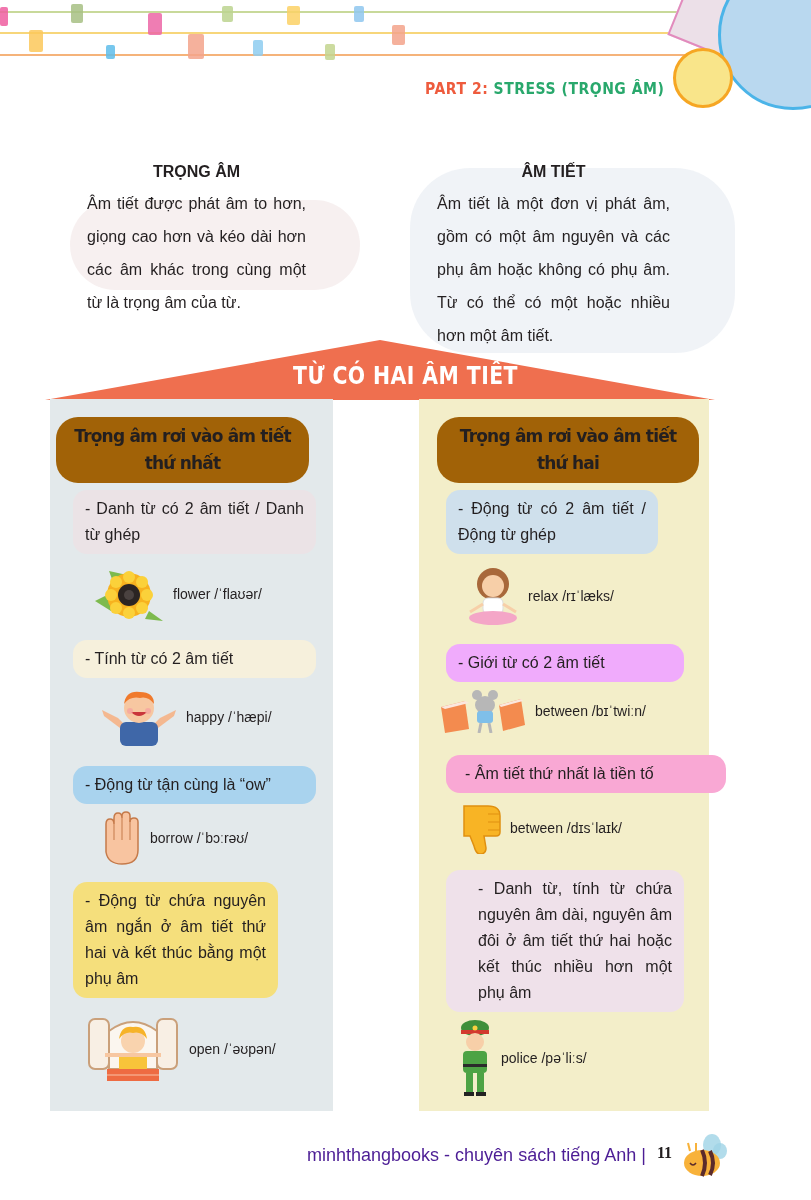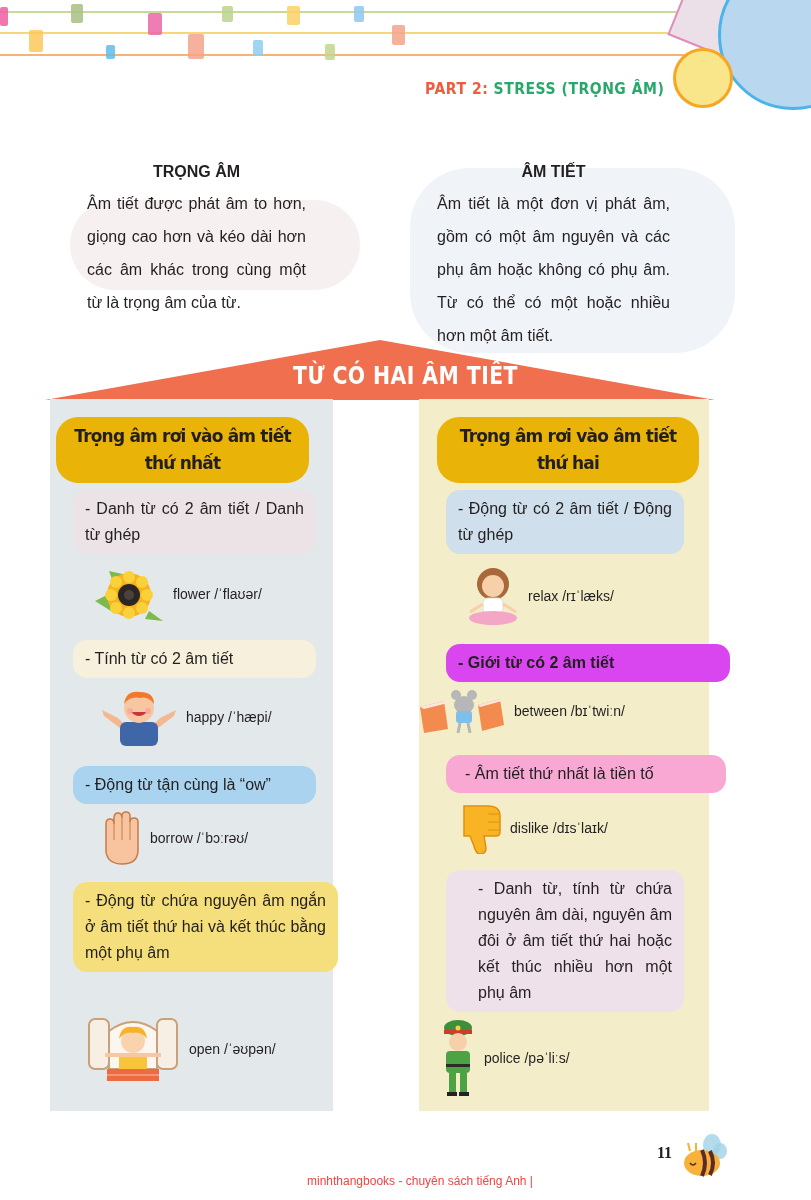--- a/index.html
+++ b/index.html
@@ -29,31 +29,31 @@
   
   .roof { position: absolute; left: 45px; top: 340px; width: 670px; height: 60px; }
   .roof-title { position: absolute; left: 0; top: 362px; width: 811px; text-align: center;
       color: #ffffff; font-weight: bold; font-size: 24px; letter-spacing: 0.5px;
       font-family: "DejaVu Sans", sans-serif; transform: scaleX(0.85); }
 
   
   .col { position: absolute; top: 399px; height: 712px; }
   .col-left { left: 50px; width: 283px; background: #e3e9eb; }
   .col-right { left: 419px; width: 290px; background: #f3eec9; }
-  .col-head { position: absolute; background: #eab308; border-radius: 22px; text-align: center;
+  .col-head { position: absolute; background: #a16207; border-radius: 22px; text-align: center;
       font-family: "DejaVu Sans", sans-serif; font-weight: bold; font-size: 17px; line-height: 27px;
       padding: 6px 8px; letter-spacing: -0.8px; }
   .rule { position: absolute; border-radius: 14px; font-size: 16px; line-height: 26px;
       padding: 6px 12px; text-align: justify; }
   .example { position: absolute; display: flex; align-items: center; }
   .example-text { font-size: 14px; color: #231f20; margin-left: 8px; }
   .illus { display: inline-block; position: relative; }
 
   
-  .footer { position: absolute; left: 307px; top: 1145px; font-size: 12px; color: #ef4444; margin-top: 29px; }
+  .footer { position: absolute; left: 307px; top: 1145px; font-size: 18px; color: #4c1d95; }
   .page-num { position: absolute; left: 657px; top: 1144px; font-family: "Liberation Serif", serif;
       font-weight: bold; font-size: 16px; color: #231f20; }
   .bee { position: absolute; left: 680px; top: 1133px; }
 </style>
 </head>
 <body>
 
 <div>
   <div class="deco-line" style="top:11px;width:680px;background:#c8d99a;"></div>
   <div class="deco-line" style="top:32px;width:680px;background:#f7d67a;"></div>
@@ -148,55 +148,55 @@
 <div class="example" style="left:100px;top:810px;">
   <svg class="illus" width="42" height="56" viewBox="0 0 42 56">
     <path d="M6,30 L6,14 Q6,9 10,9 Q14,9 14,14 L14,8 Q14,3 18,3 Q22,3 22,8 L22,6 Q22,2 26,2 Q30,2 30,6 L30,12 Q30,8 34,8 Q38,8 38,12 L38,40 Q38,54 22,54 Q8,54 6,42 Z" fill="#f8c4a0" stroke="#c57a4a" stroke-width="1.5"></path>
     <line x1="14" y1="14" x2="14" y2="30" stroke="#c57a4a" stroke-width="1"></line>
     <line x1="22" y1="8" x2="22" y2="30" stroke="#c57a4a" stroke-width="1"></line>
     <line x1="30" y1="10" x2="30" y2="30" stroke="#c57a4a" stroke-width="1"></line>
   </svg>
   <span class="example-text">borrow /ˈbɔːrəʊ/</span>
 </div>
 
-<div class="rule" style="left:73px;top:882px;width:265px;background:#f5df7c;">- Động từ chứa nguyên âm ngắn ở âm tiết thứ hai và kết thúc bằng một phụ âm</div>
+<div class="rule" style="left:73px;top:882px;width:205px;background:#f5df7c;">- Động từ chứa nguyên âm ngắn ở âm tiết thứ hai và kết thúc bằng một phụ âm</div>
 <div class="example" style="left:85px;top:1017px;">
   <svg class="illus" width="96" height="64" viewBox="0 0 96 64">
     <rect x="4" y="2" width="20" height="50" rx="6" fill="#f8efe4" stroke="#caa07a" stroke-width="2"></rect>
     <rect x="72" y="2" width="20" height="50" rx="6" fill="#f8efe4" stroke="#caa07a" stroke-width="2"></rect>
     <path d="M24,52 L24,14 Q48,-4 72,14 L72,52 Z" fill="#fbf6ef" stroke="#caa07a" stroke-width="2"></path>
     <rect x="34" y="36" width="28" height="18" fill="#f8c43a"></rect>
     <line x1="20" y1="38" x2="76" y2="38" stroke="#f7c7a1" stroke-width="4"></line>
     <circle cx="48" cy="24" r="12" fill="#f9d3ae"></circle>
     <path d="M34,22 Q36,8 48,10 Q60,8 62,22 Q56,14 48,16 Q40,14 34,22 Z" fill="#f6b329"></path>
     <rect x="22" y="52" width="52" height="12" fill="#ee6b42"></rect>
     <line x1="22" y1="58" x2="74" y2="58" stroke="#f9c3a6" stroke-width="1"></line>
   </svg>
   <span class="example-text">open /ˈəʊpən/</span>
 </div>
 
 <div class="col col-right"></div>
 
 <div class="col-head" style="left:437px;top:417px;width:262px;">Trọng âm rơi vào âm tiết thứ hai</div>
 
-<div class="rule" style="left:446px;top:490px;width:238px;background:#cfe0ec;">- Động từ có 2 âm tiết / Động từ ghép</div>
+<div class="rule" style="left:446px;top:490px;width:212px;background:#cfe0ec;">- Động từ có 2 âm tiết / Động từ ghép</div>
 <div class="example" style="left:466px;top:566px;">
   <svg class="illus" width="54" height="60" viewBox="0 0 54 60">
     <ellipse cx="27" cy="18" rx="16" ry="16" fill="#a8683a"></ellipse>
     <circle cx="27" cy="20" r="11" fill="#f7cfa8"></circle>
     <rect x="17" y="32" width="20" height="16" rx="5" fill="#ffffff" stroke="#ddd" stroke-width="1"></rect>
     <ellipse cx="27" cy="52" rx="24" ry="7" fill="#f4a6c7"></ellipse>
     <line x1="4" y1="46" x2="17" y2="38" stroke="#f7cfa8" stroke-width="3"></line>
     <line x1="50" y1="46" x2="37" y2="38" stroke="#f7cfa8" stroke-width="3"></line>
   </svg>
   <span class="example-text">relax /rɪˈlæks/</span>
 </div>
 
-<div class="rule" style="left:446px;top:644px;width:284px;background:#d946ef;font-weight:bold;">- Giới từ có 2 âm tiết</div>
-<div class="example" style="left:420px;top:689px;">
+<div class="rule" style="left:446px;top:644px;width:238px;background:#f0abfc;">- Giới từ có 2 âm tiết</div>
+<div class="example" style="left:441px;top:689px;">
   <svg class="illus" width="86" height="44" viewBox="0 0 86 44">
     <polygon points="0,18 24,12 28,40 4,44" fill="#f38b4f"></polygon>
     <polygon points="0,18 24,12 28,14 4,20" fill="#fbe7de"></polygon>
     <polygon points="58,16 80,10 84,36 62,42" fill="#f38b4f"></polygon>
     <polygon points="58,16 80,10 82,12 60,18" fill="#fbe7de"></polygon>
     <ellipse cx="44" cy="16" rx="10" ry="9" fill="#b7b7b7"></ellipse>
     <circle cx="36" cy="6" r="5" fill="#b7b7b7"></circle>
     <circle cx="52" cy="6" r="5" fill="#b7b7b7"></circle>
     <rect x="36" y="22" width="16" height="12" rx="3" fill="#7fbfe9"></rect>
     <line x1="40" y1="34" x2="38" y2="44" stroke="#b7b7b7" stroke-width="3"></line>
@@ -206,25 +206,25 @@
 </div>
 
 <div class="rule" style="left:446px;top:755px;width:280px;background:#f9a8d4;padding-left:19px;">- Âm tiết thứ nhất là tiền tố</div>
 <div class="example" style="left:458px;top:802px;">
   <svg class="illus" width="44" height="52" viewBox="0 0 44 52">
     <path d="M6,4 L30,4 Q42,4 42,14 L42,30 Q42,34 38,34 L26,34 L28,46 Q28,52 22,52 Q18,52 16,44 L12,34 L6,34 Z" fill="#f8b425" stroke="#e09010" stroke-width="1.5"></path>
     <line x1="30" y1="12" x2="42" y2="12" stroke="#e09010" stroke-width="1"></line>
     <line x1="30" y1="20" x2="42" y2="20" stroke="#e09010" stroke-width="1"></line>
     <line x1="30" y1="28" x2="42" y2="28" stroke="#e09010" stroke-width="1"></line>
   </svg>
-  <span class="example-text">dislike /dɪsˈlaɪk/</span>
+  <span class="example-text">between /dɪsˈlaɪk/</span>
 </div>
 
 <div class="rule" style="left:446px;top:870px;width:238px;background:#efe1ea;padding-left:32px;">- Danh từ, tính từ chứa nguyên âm dài, nguyên âm đôi ở âm tiết thứ hai hoặc kết thúc nhiều hơn một phụ âm</div>
-<div class="example" style="left:440px;top:1020px;">
+<div class="example" style="left:457px;top:1020px;">
   <svg class="illus" width="36" height="76" viewBox="0 0 36 76">
     <ellipse cx="18" cy="8" rx="14" ry="8" fill="#3f8f3a"></ellipse>
     <rect x="4" y="10" width="28" height="4" fill="#d23a2e"></rect>
     <circle cx="18" cy="8" r="2.5" fill="#f8d040"></circle>
     <circle cx="18" cy="22" r="9" fill="#f7cfa8"></circle>
     <rect x="6" y="31" width="24" height="22" rx="4" fill="#4da344"></rect>
     <rect x="6" y="44" width="24" height="3" fill="#2b2b2b"></rect>
     <rect x="9" y="53" width="7" height="20" fill="#4da344"></rect>
     <rect x="20" y="53" width="7" height="20" fill="#4da344"></rect>
     <rect x="7" y="72" width="10" height="4" fill="#222"></rect>

